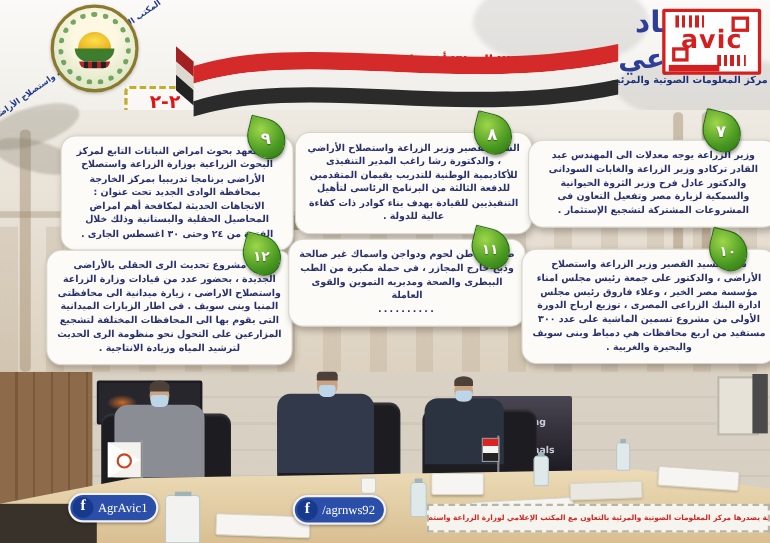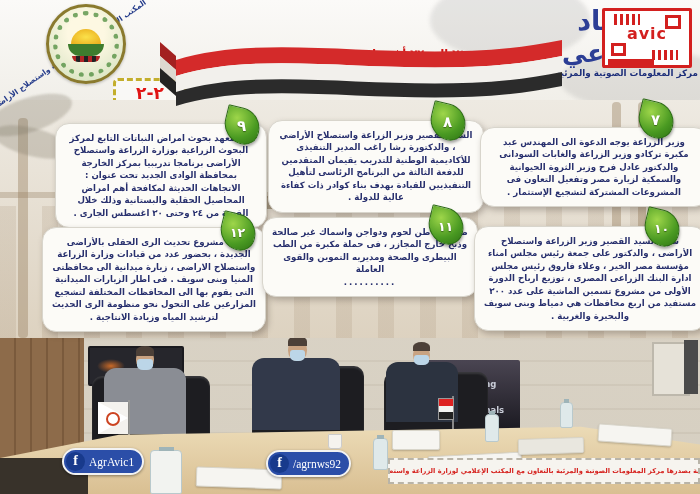--- a/index.html
+++ b/index.html
@@ -23,21 +23,21 @@
   .emblem-wreath{position:absolute;inset:4px;border:5px dotted #4c8c3c;border-radius:50%;opacity:.75;}
   .emblem-sun{position:absolute;left:22px;top:22px;width:30px;height:16px;background:radial-gradient(#fbe14a,#e8a818);border-radius:15px 15px 0 0;}
   .emblem-field{position:absolute;left:19px;top:37px;width:36px;height:12px;background:#3e7d2e;border-radius:0 0 14px 14px;}
   .emblem-base{position:absolute;left:23px;top:49px;width:28px;height:6px;border-radius:0 0 8px 8px;
     background:repeating-linear-gradient(90deg,#b22626 0 4px,#222 4px 8px);}
 
   
   .avic-box{width:84px;height:54px;background:#fff;border:3px solid #d3201f;border-radius:2px;}
   .avic-comb{background:repeating-linear-gradient(90deg,#d3201f 0 3px,rgba(0,0,0,0) 3px 6px);}
   .avic-sq{border:3px solid #d3201f;}
-  .avic-word{width:100%;text-align:center;color:#d3201f;font-weight:bold;font-size:16px;letter-spacing:1px;line-height:1;}
+  .avic-word{width:100%;text-align:center;color:#d3201f;font-weight:bold;font-size:23px;letter-spacing:1px;line-height:1;}
   .avic-strip{background:#d3201f;}
   .avic-name{color:#1d2f7a;font-weight:bold;font-size:8.8px;text-align:center;white-space:nowrap;}
 
   
   .bg-main{left:0;top:100px;width:700px;height:240px;background:linear-gradient(#eeeae2,#ddd2c0);}
   .bg-cornice{left:0;top:192px;width:700px;height:6px;background:rgba(140,115,85,.30);}
   .bg-cols{left:0;top:206px;width:700px;height:134px;
     background:repeating-linear-gradient(90deg,rgba(150,125,95,.16) 0 16px,rgba(0,0,0,0) 16px 42px);}
   .bg-trunk{background:rgba(150,125,92,.40);border-radius:4px;}
   .bg-frond{background:rgba(118,112,92,.28);border-radius:50%;filter:blur(1px);}
@@ -156,21 +156,21 @@
   </div>
 
   <div class="abs nbox" style="left:268px;top:120px;width:196px;">
     <div>السيد القصير وزير الزراعة واستصلاح الأراضي ، والدكتورة رشا راغب المدير التنفيذى للأكاديمية الوطنية للتدريب يقيمان المتقدمين للدفعة الثالثة من البرنامج الرئاسى لتأهيل التنفيذيين للقيادة بهدف بناء كوادر ذات كفاءة عالية للدولة .</div>
   </div>
   <div class="abs leaf" style="left:430px;top:104px;">
     <span>٨</span>
   </div>
 
   <div class="abs nbox" style="left:480px;top:127px;width:208px;">
-    <div>وزير الزراعة يوجه الدعوة الى المهندس عبد مكبرة تركادو وزير الزراعة والغابات السودانى والدكتور عادل فرح وزير الثروة الحيوانية والسمكية لزيارة مصر وتفعيل التعاون فى المشروعات المشتركة لتشجيع الإستثمار .</div>
+    <div>وزير الزراعة يوجه معدلات الى المهندس عبد القادر تركادو وزير الزراعة والغابات السودانى والدكتور عادل فرح وزير الثروة الحيوانية والسمكية لزيارة مصر وتفعيل التعاون فى المشروعات المشتركة لتشجيع الإستثمار .</div>
   </div>
   <div class="abs leaf" style="left:638px;top:102px;">
     <span>٧</span>
   </div>
 
   <div class="abs nbox" style="left:42px;top:227px;width:204px;">
     <div>نفذ مشروع تحديث الرى الحقلى بالأراضى الجديدة ، بحضور عدد من قيادات وزارة الزراعة واستصلاح الاراضى ، زيارة ميدانية الى محافظتى المنيا وبنى سويف . فى اطار الزيارات الميدانية التى يقوم بها الى المحافظات المختلفة لتشجيع المزارعين على التحول نحو منظومة الرى الحديث لترشيد المياه وزيادة الانتاجية .</div>
   </div>
   <div class="abs leaf small" style="left:220px;top:214px;">
     <span>١٢</span>

